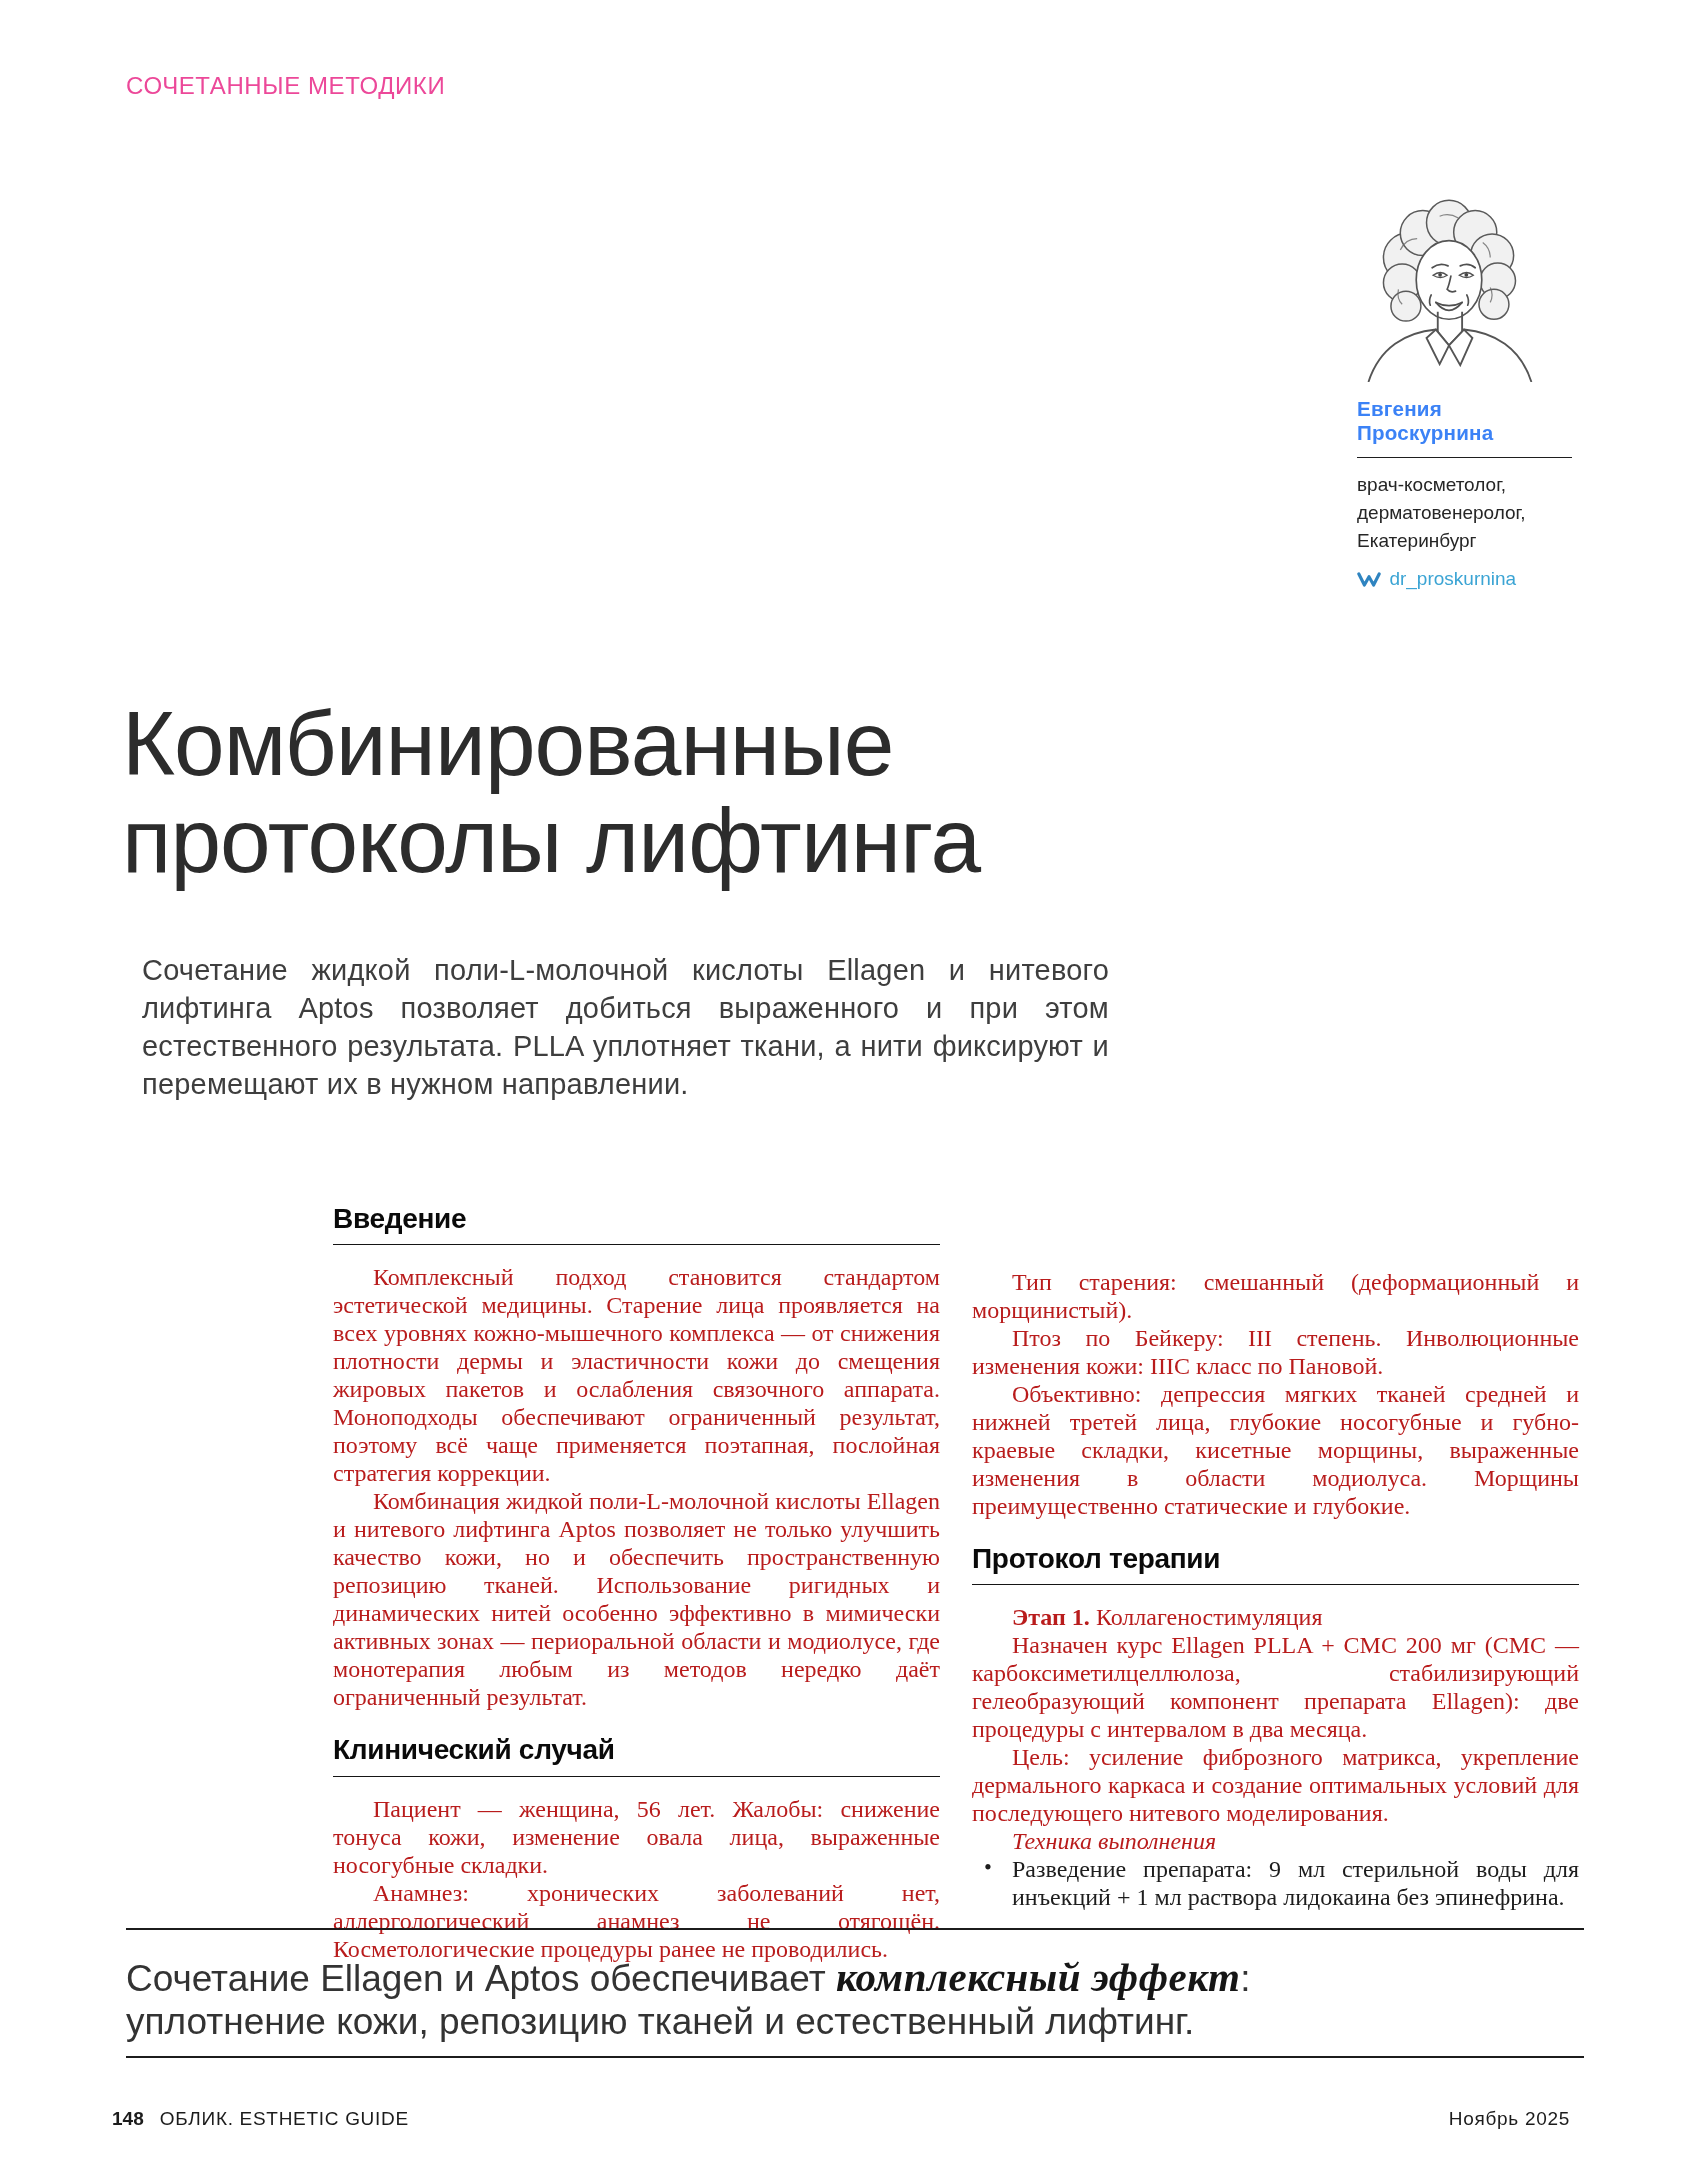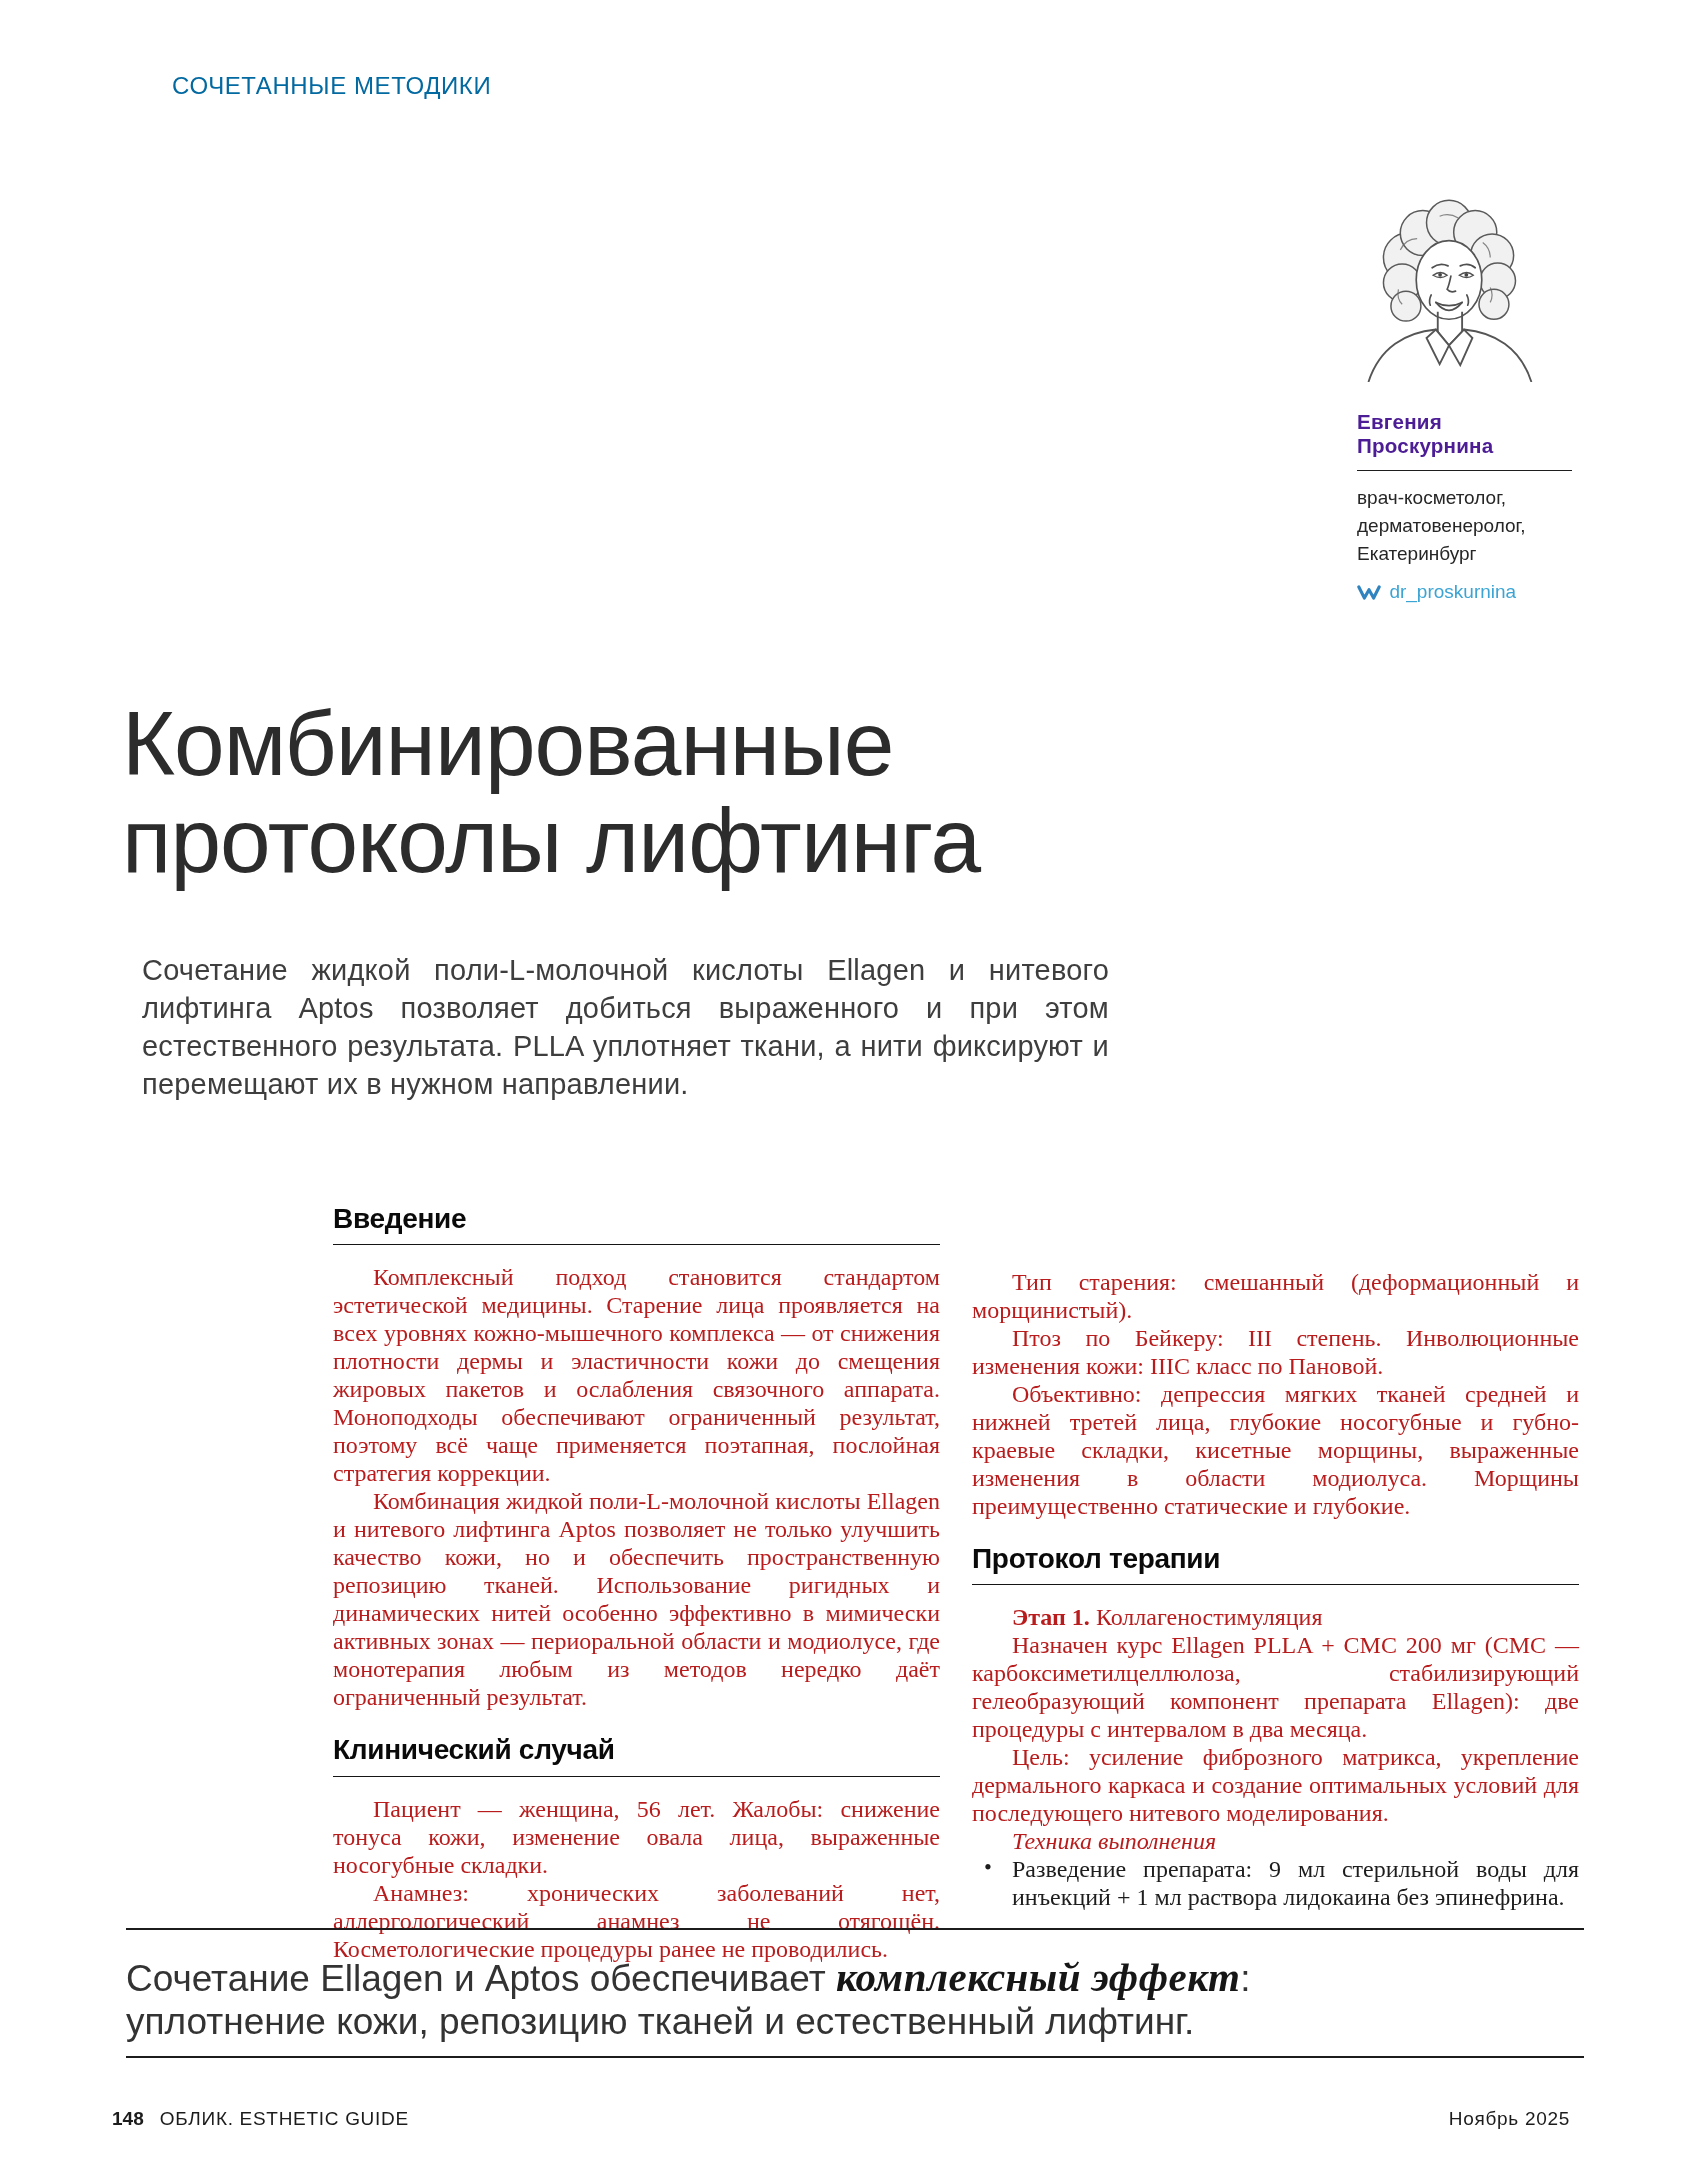--- a/index.html
+++ b/index.html
@@ -4,27 +4,27 @@
 <style>
   * { box-sizing: border-box; }
   html,body { margin:0; padding:0; }
   body {
     width:1698px; height:2176px; position:relative; overflow:hidden;
     background:#ffffff; font-family:"Liberation Sans", sans-serif; color:#1d1d1d;
   }
 
   .kicker {
     position:absolute; left:126px; top:71px;
-    font-size:24px; line-height:30px; letter-spacing:0.6px; color:#0369a1;margin-left:46px;
+    font-size:24px; line-height:30px; letter-spacing:0.6px; color:#ec4899;
   }
 
   
   .author { position:absolute; left:1357px; top:190px; width:227px; }
   .portrait { display:block; }
-  .author-name { margin-top:28px; font-size:20.6px; font-weight:bold; color:#4c1d95; letter-spacing:0.2px; }
+  .author-name { margin-top:15px; font-size:20.6px; font-weight:bold; color:#3b82f6; letter-spacing:0.2px; }
   .author-rule { border-top:1.9px solid #1e1e1e; width:215px; margin-top:12px; }
   .author-cred { margin-top:13px; font-size:19px; line-height:28px; color:#262626; }
   .vk-row { margin-top:13px; display:flex; align-items:center; gap:8.4px; }
   .vk-handle { font-size:19px; color:#3ba4d4; }
 
   
   .title {
     position:absolute; left:122px; top:695px; margin:0; width:1124px;
     font-size:91px; line-height:97px; font-weight:200; letter-spacing:-0.9px; color:#2c2c2c;
   }

